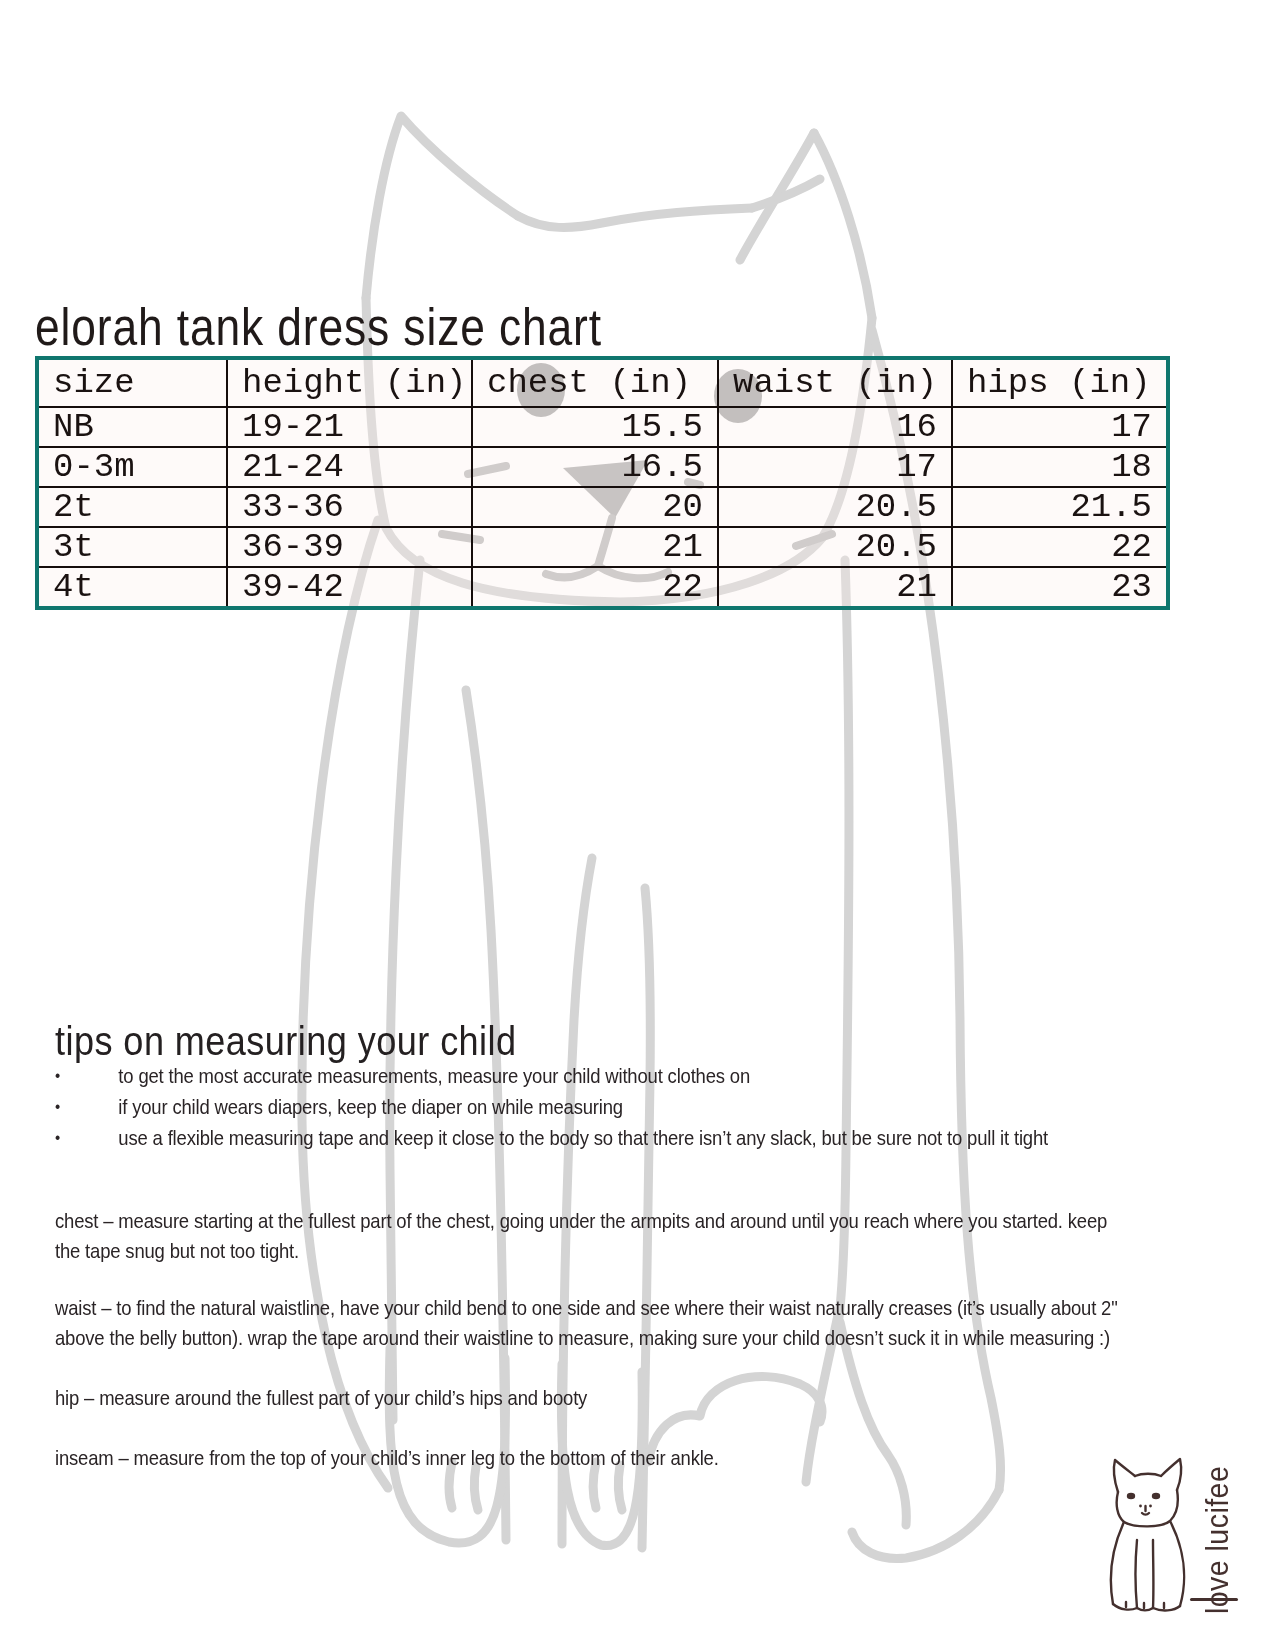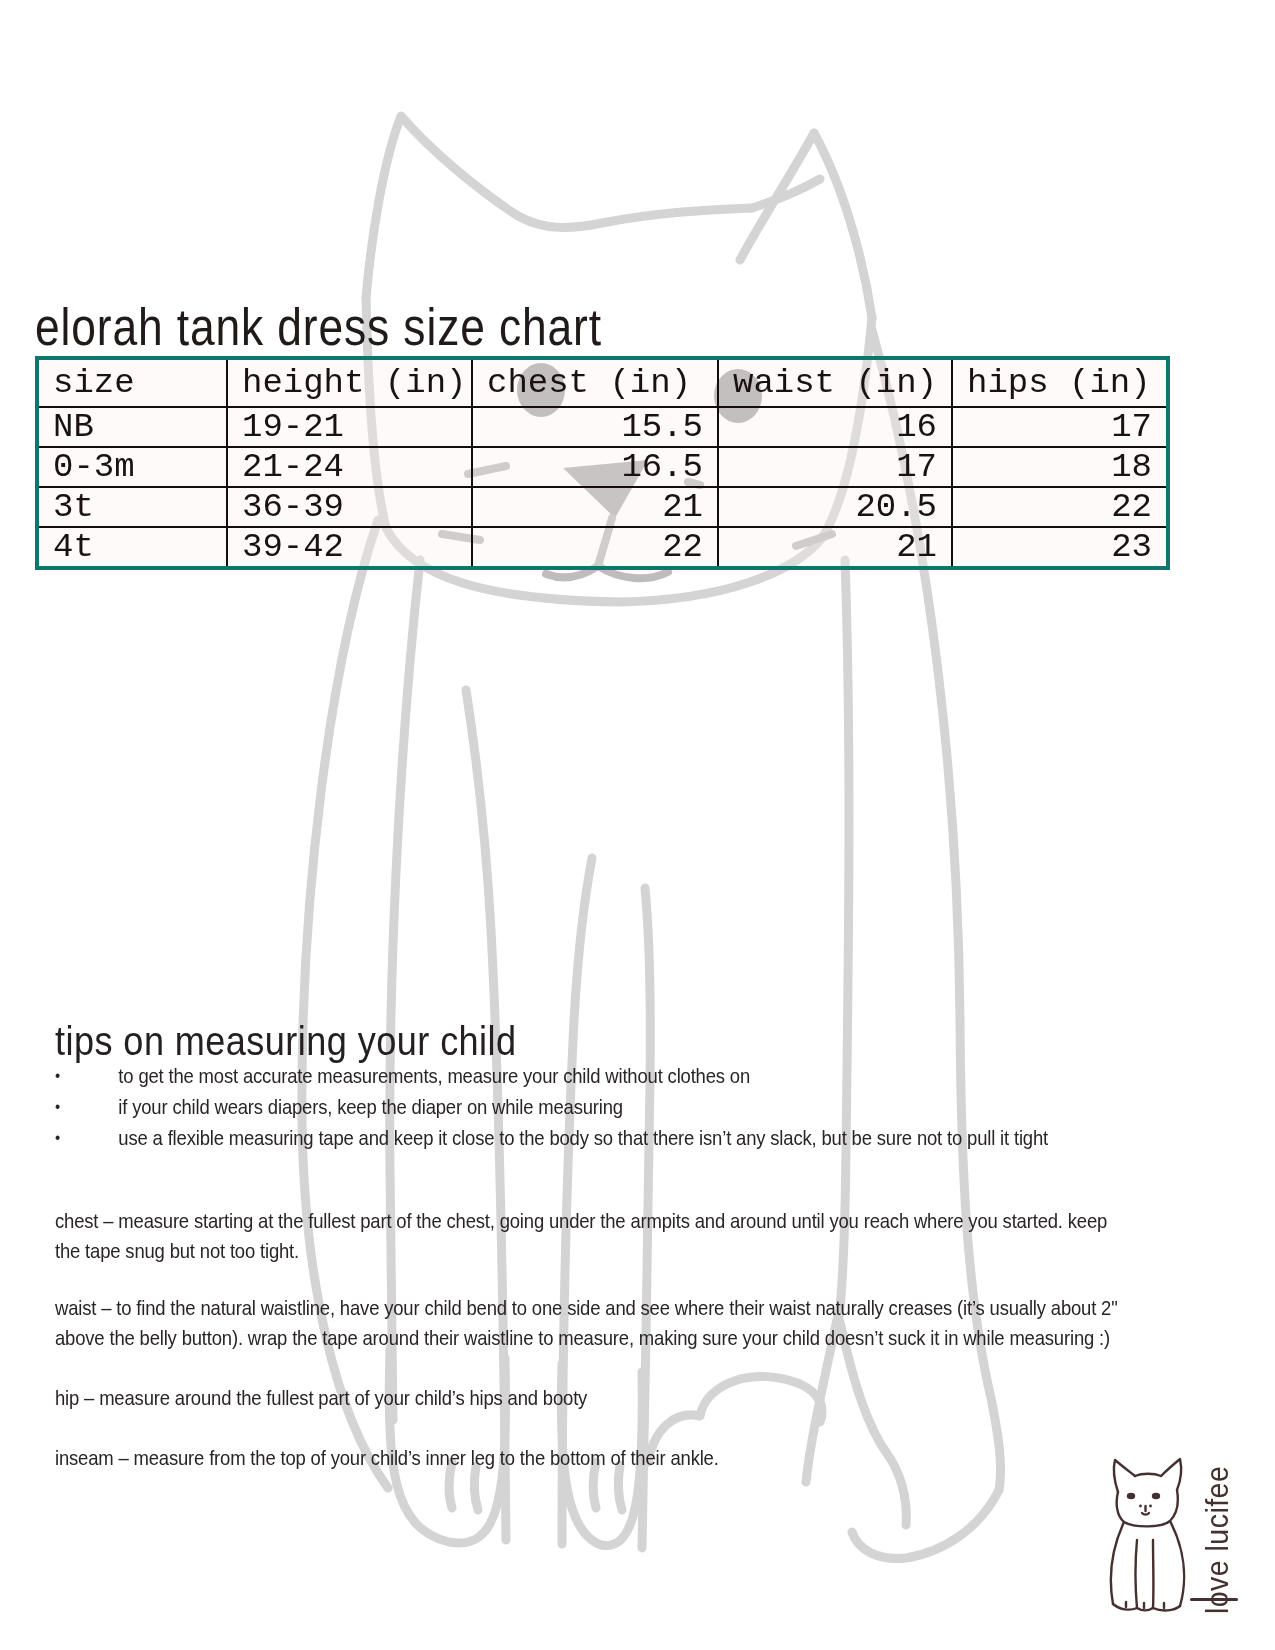--- a/index.html
+++ b/index.html
@@ -158,20 +158,27 @@
           <td>17</td>
         </tr>
         <tr>
           <td>0-3m</td>
           <td>21-24</td>
           <td>16.5</td>
           <td>17</td>
           <td>18</td>
         </tr>
         <tr>
+          <td>2t</td>
+          <td>33-36</td>
+          <td>20</td>
+          <td>20.5</td>
+          <td>21.5</td>
+        </tr>
+        <tr>
           <td>3t</td>
           <td>36-39</td>
           <td>21</td>
           <td>20.5</td>
           <td>22</td>
         </tr>
         <tr>
           <td>4t</td>
           <td>39-42</td>
           <td>22</td>

